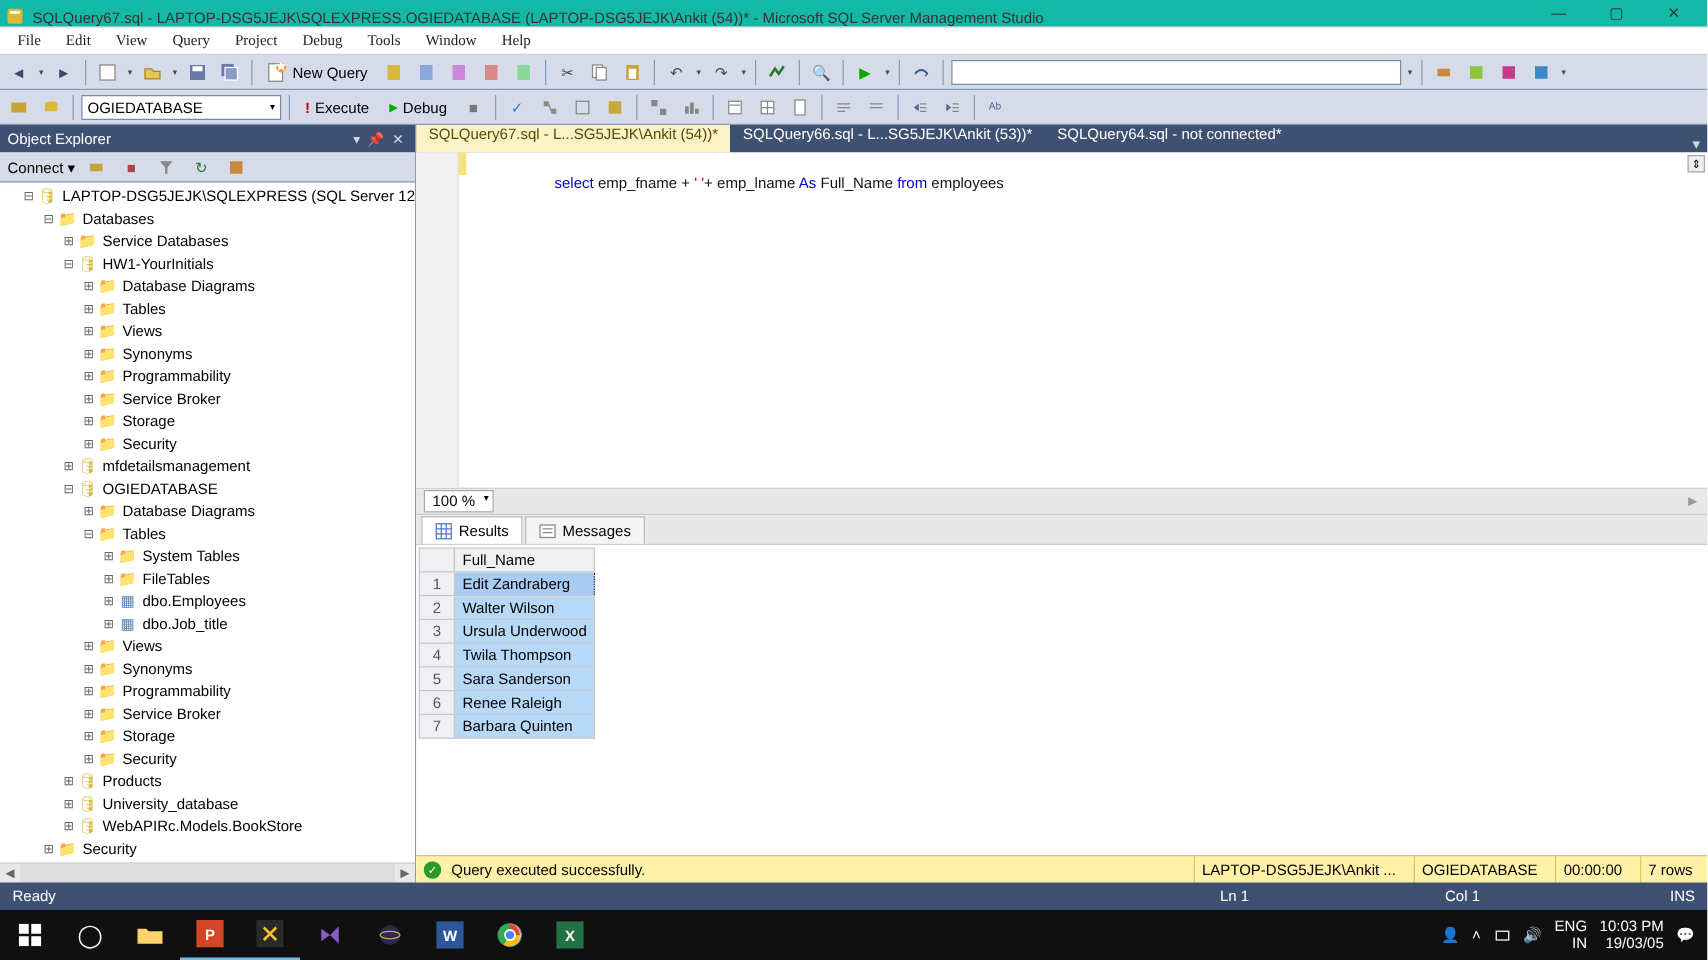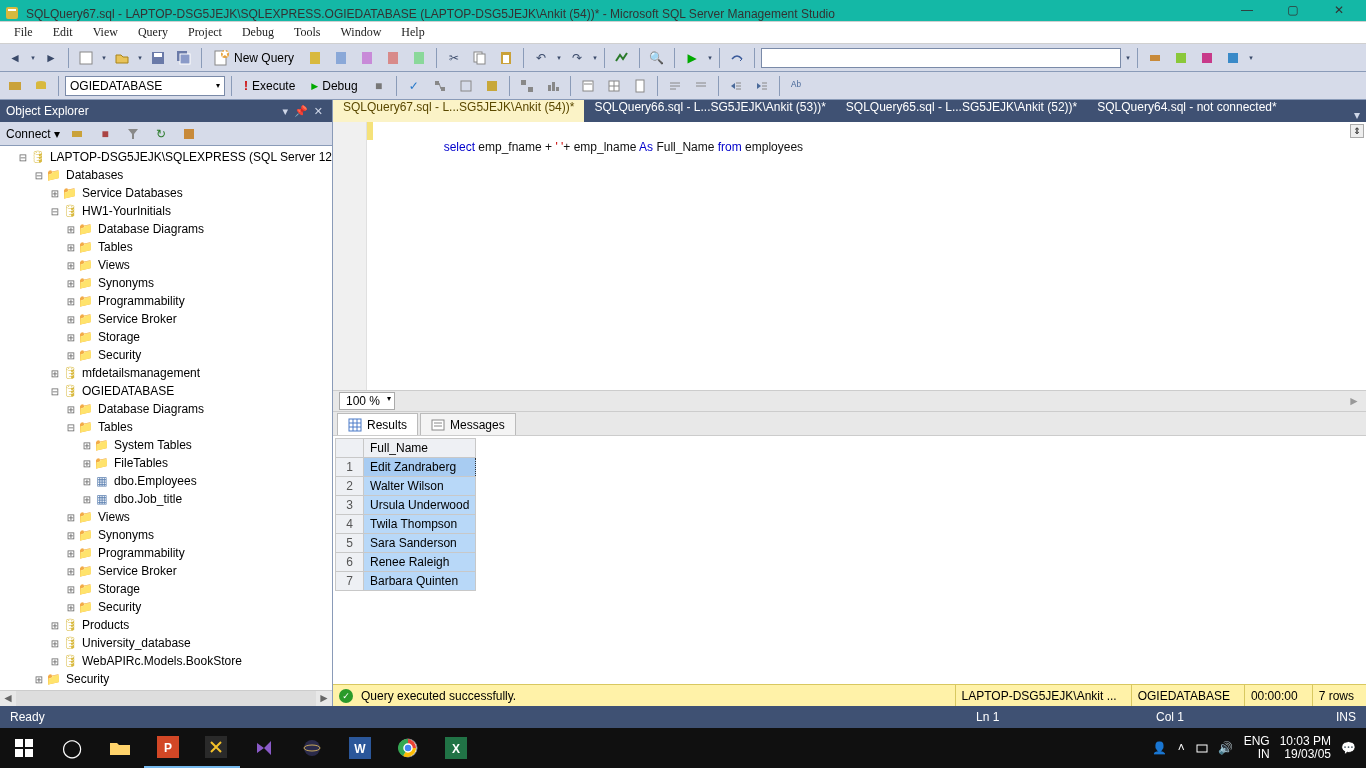--- a/index.html
+++ b/index.html
@@ -546,23 +546,20 @@
     <div class="tabs">
       <div id="tabrow" style="display:flex">
           <div class="tab active">
             <span>SQLQuery67.sql - L...SG5JEJK\Ankit (54))*</span>
             <span class="x">✕</span>
           </div>
           <div class="tab">
             <span>SQLQuery66.sql - L...SG5JEJK\Ankit (53))*</span>
           </div>
           <div class="tab">
-            <span>SQLQuery65.sql - L...SG5JEJK\Ankit (52))*</span>
-          </div>
-          <div class="tab">
             <span>SQLQuery64.sql - not connected*</span>
           </div>
         </div>
       <div class="filler"></div>
       <div class="tabend">▾</div>
     </div>
     <div class="code">
       <div class="gutter"></div>
       <div class="ybar"></div>
       <div class="codeline">

